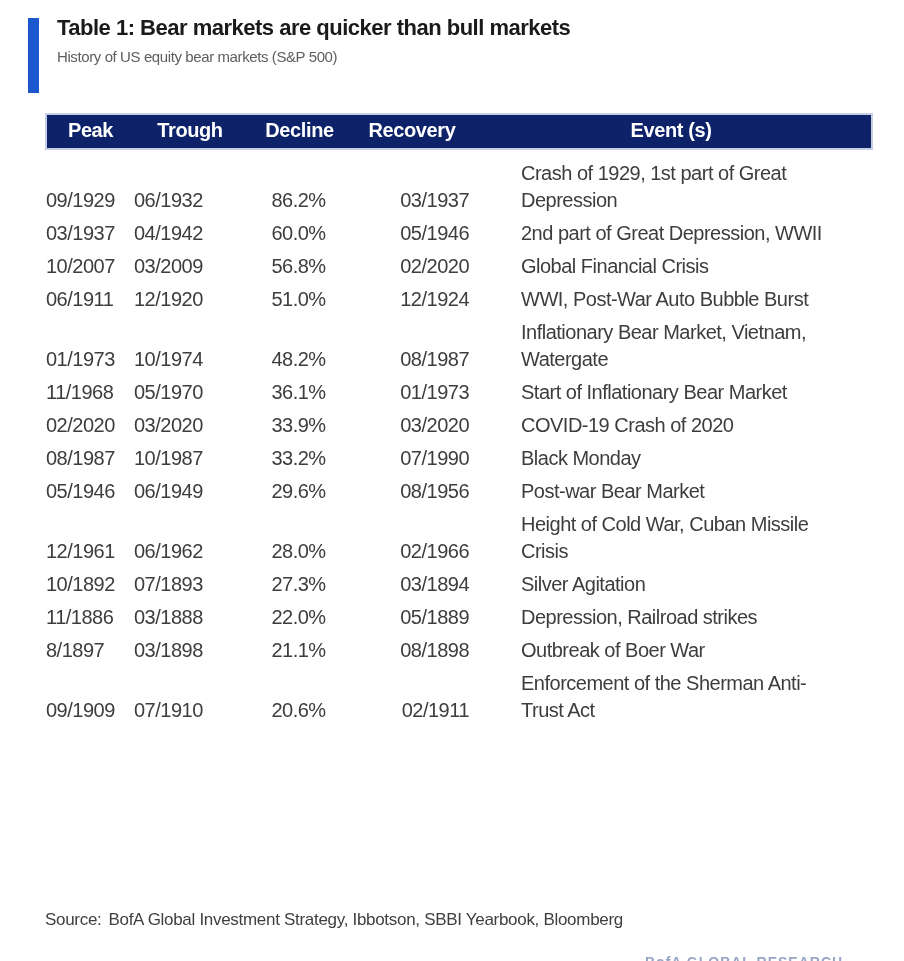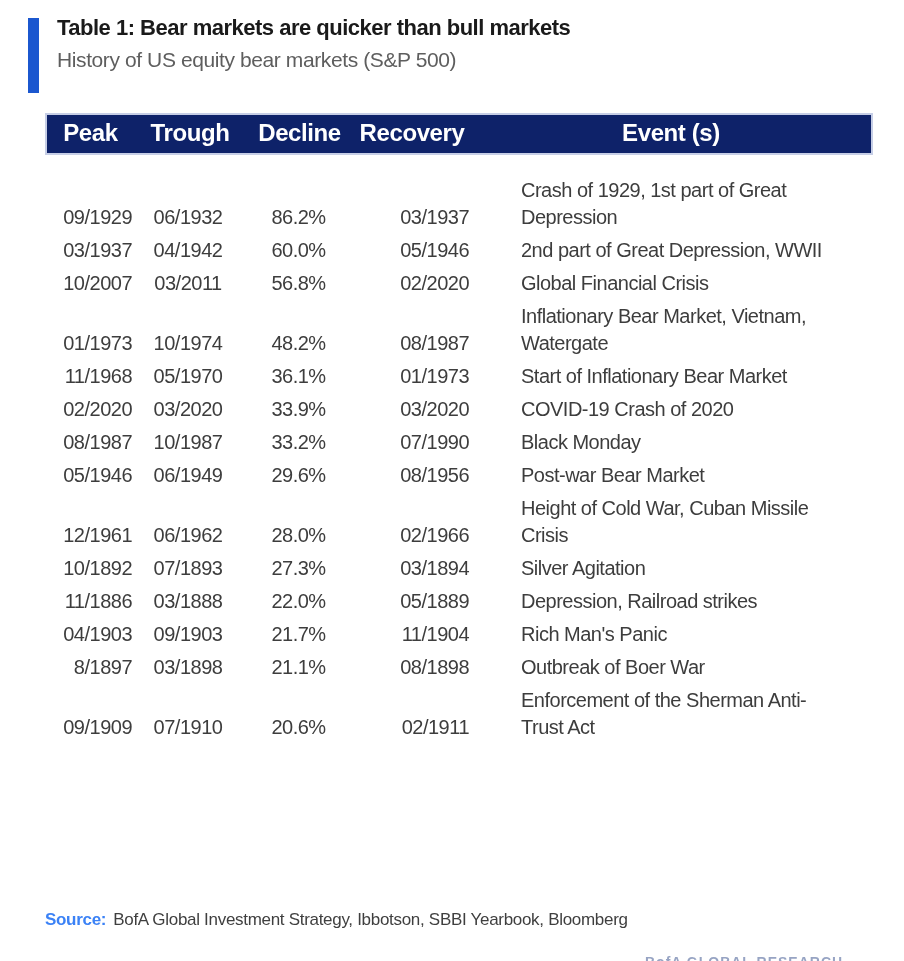--- a/index.html
+++ b/index.html
@@ -21,64 +21,64 @@
     background: #1b57cf;
   }
   .title {
     margin: 0 0 0 29px;
     font-size: 22px; font-weight: 700;
     color: #1a1a1a; letter-spacing: -0.5px;
     line-height: 1.3;
   }
   .subtitle {
     margin: 5px 0 0 29px;
-    font-size: 21px; font-weight: 400;
+    font-size: 15px; font-weight: 400;
     color: #5e5e5e; letter-spacing: -0.4px;
   }
 
   
   .data-table {
     position: absolute; left: 45px; top: 113px;
     width: 826px;
     border-collapse: collapse; table-layout: fixed;
   }
   .data-table thead th {
     background: #0e2269;
     color: #ffffff;
-    font-size: 24px; font-weight: 700;
+    font-size: 20px; font-weight: 700;
     letter-spacing: -0.4px;
     text-align: center;
     padding: 4px 0 6px;
     border-top: 2px solid #c6cee6;
     border-bottom: 2px solid #c6cee6;
   }
   .data-table thead th:first-child { border-left: 2px solid #c6cee6; }
   .data-table thead th:last-child  { border-right: 2px solid #c6cee6; }
 
   .data-table tbody td {
     font-size: 20px; color: #3d3d3d;
     letter-spacing: -0.5px;
     vertical-align: bottom;
     padding: 3px 0;
     line-height: 27px;
   }
-  tbody tr:first-child td { padding-top: 22px; }
-  .c-peak     { text-align: right; padding-right: 2px !important; }
-  .c-trough   { text-align: center; padding-right: 4px !important; }
+  tbody tr:first-child td { padding-top: 10px; }
+  .c-peak     { text-align: left; padding-right: 2px !important; }
+  .c-trough   { text-align: left; padding-right: 4px !important; }
   .c-decline  { text-align: center; padding-right: 2px !important; }
   .c-recovery { text-align: right; padding-right: 2px !important; }
   .c-event    { text-align: left; padding-left: 50px !important; white-space: pre-line; }
 
   
   .source-line {
     position: absolute; left: 45px; top: 910px;
     font-size: 17px; letter-spacing: -0.3px;
     color: #3f3f3f;
   }
-  .source-label { font-weight: 700; color: #3b82f6; margin-right: 7px; }
+  .source-label { font-weight: 400; color: #404040; margin-right: 7px; }
 
   
   .watermark {
     position: absolute; left: 645px; top: 954px;
     width: 255px; height: 7px;
     overflow: hidden;
     font-size: 14px; font-weight: 700;
     color: #7586b0; letter-spacing: 1px;
     opacity: 0.75;
   }
@@ -122,24 +122,31 @@
       </tr>
       <tr>
         <td class="c-peak">03/1937</td>
         <td class="c-trough">04/1942</td>
         <td class="c-decline">60.0%</td>
         <td class="c-recovery">05/1946</td>
         <td class="c-event">2nd part of Great Depression, WWII</td>
       </tr>
       <tr>
         <td class="c-peak">10/2007</td>
-        <td class="c-trough">03/2011</td>
+        <td class="c-trough">03/2009</td>
         <td class="c-decline">56.8%</td>
         <td class="c-recovery">02/2020</td>
         <td class="c-event">Global Financial Crisis</td>
+      </tr>
+      <tr>
+        <td class="c-peak">06/1911</td>
+        <td class="c-trough">12/1920</td>
+        <td class="c-decline">51.0%</td>
+        <td class="c-recovery">12/1924</td>
+        <td class="c-event">WWI, Post-War Auto Bubble Burst</td>
       </tr>
       <tr>
         <td class="c-peak">01/1973</td>
         <td class="c-trough">10/1974</td>
         <td class="c-decline">48.2%</td>
         <td class="c-recovery">08/1987</td>
         <td class="c-event">Inflationary Bear Market, Vietnam,
 Watergate</td>
       </tr>
       <tr>
@@ -186,27 +193,20 @@
         <td class="c-event">Silver Agitation</td>
       </tr>
       <tr>
         <td class="c-peak">11/1886</td>
         <td class="c-trough">03/1888</td>
         <td class="c-decline">22.0%</td>
         <td class="c-recovery">05/1889</td>
         <td class="c-event">Depression, Railroad strikes</td>
       </tr>
       <tr>
-        <td class="c-peak">04/1903</td>
-        <td class="c-trough">09/1903</td>
-        <td class="c-decline">21.7%</td>
-        <td class="c-recovery">11/1904</td>
-        <td class="c-event">Rich Man's Panic</td>
-      </tr>
-      <tr>
         <td class="c-peak">8/1897</td>
         <td class="c-trough">03/1898</td>
         <td class="c-decline">21.1%</td>
         <td class="c-recovery">08/1898</td>
         <td class="c-event">Outbreak of Boer War</td>
       </tr>
       <tr>
         <td class="c-peak">09/1909</td>
         <td class="c-trough">07/1910</td>
         <td class="c-decline">20.6%</td>

